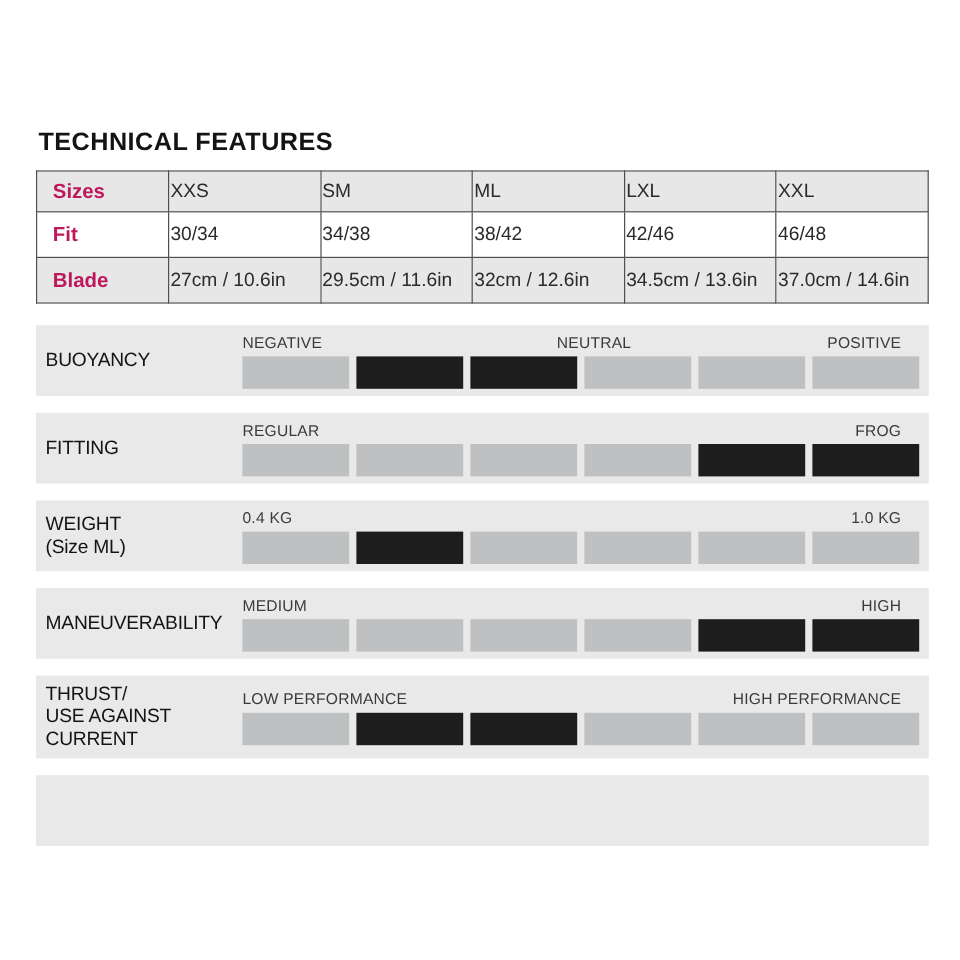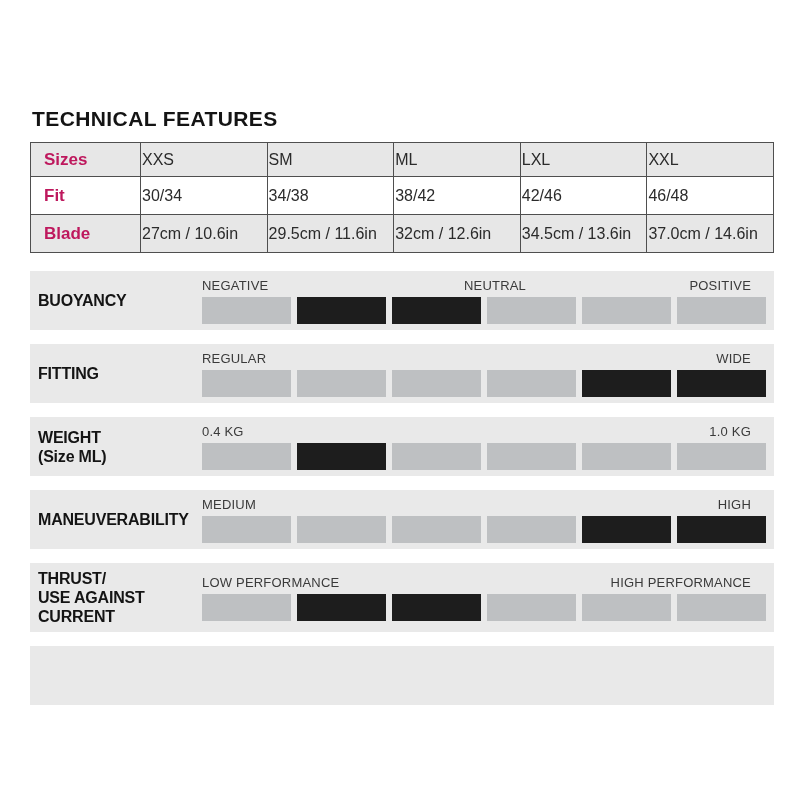--- a/index.html
+++ b/index.html
@@ -8,21 +8,21 @@
   .title{font-size:21px;font-weight:700;letter-spacing:0.4px;margin:0 0 11px 2px;color:#141414;}
   table.size-table{width:100%;border-collapse:collapse;table-layout:fixed;margin-bottom:18px;}
   table.size-table th,table.size-table td{border:1.5px solid #4f4f4f;overflow:hidden;white-space:nowrap;}
   table.size-table tr{height:38px;}
   table.size-table tr:first-child{height:34px;}
   th.row-label{text-align:left;padding-left:13px;font-size:17px;font-weight:700;color:#be185d;}
   td.cell{text-align:left;font-size:16px;font-weight:400;color:#2b2b2b;}
   tr.shaded{background:#e7e7e7;}
   tr.plain{background:#ffffff;}
   .band{display:flex;align-items:center;background:#e9e9e9;padding:6px 8px;margin-bottom:14px;min-height:47px;}
-  .band-label{width:164px;flex:none;font-weight:700;font-size:16px;line-height:19px;letter-spacing:-0.2px;color:#141414;}
+  .band-label{width:164px;flex:none;font-weight:400;font-size:16px;line-height:19px;letter-spacing:-0.2px;color:#141414;}
   .band-bar{flex:1;min-width:0;}
   .scale-labels{position:relative;height:16px;margin-bottom:4px;font-size:13px;color:#3a3a3a;letter-spacing:0.2px;text-align:right;}
   .sl{position:absolute;bottom:0;white-space:nowrap;}
   .sl.left{left:0;}
   .sl.center{left:50%;transform:translateX(-50%);margin-left:11px;}
   .sl.right{right:15px;}
   .segments{display:flex;gap:6px;}
   .segment{flex:1;height:27px;background:#bec0c2;}
   .segment.filled{background:#1d1d1d;}
 </style>
@@ -84,21 +84,21 @@
             <div class="segment"></div>
             <div class="segment"></div>
           </div>
         </div>
       </section>
       <section class="band">
         <div class="band-label">FITTING</div>
         <div class="band-bar">
           <div class="scale-labels">
             <span class="sl left">REGULAR</span>
-            <span class="sl right">WIDE</span>
+            <span class="sl right">FROG</span>
           </div>
           <div class="segments">
             <div class="segment"></div>
             <div class="segment"></div>
             <div class="segment"></div>
             <div class="segment"></div>
             <div class="segment filled"></div>
             <div class="segment filled"></div>
           </div>
         </div>

